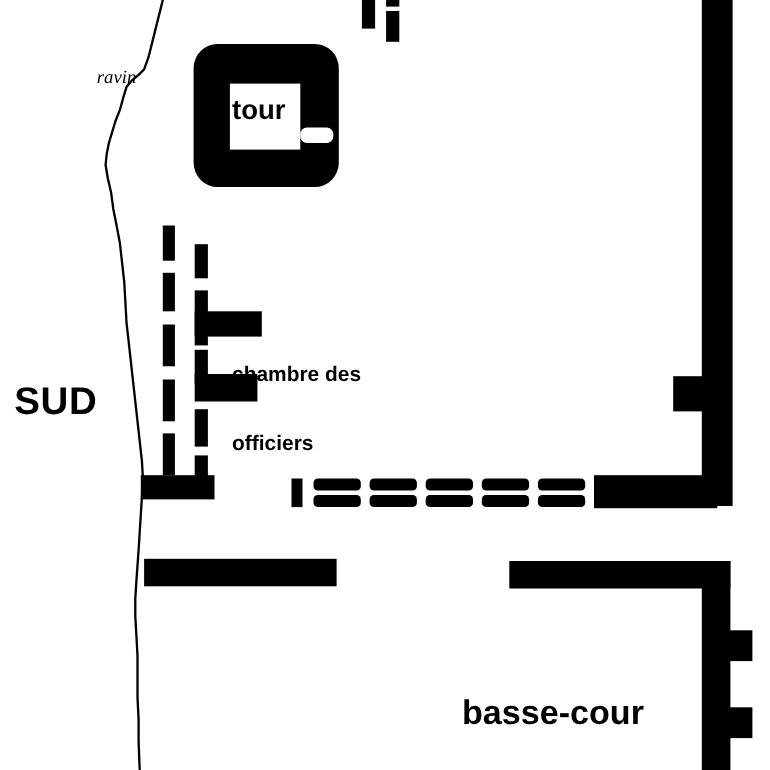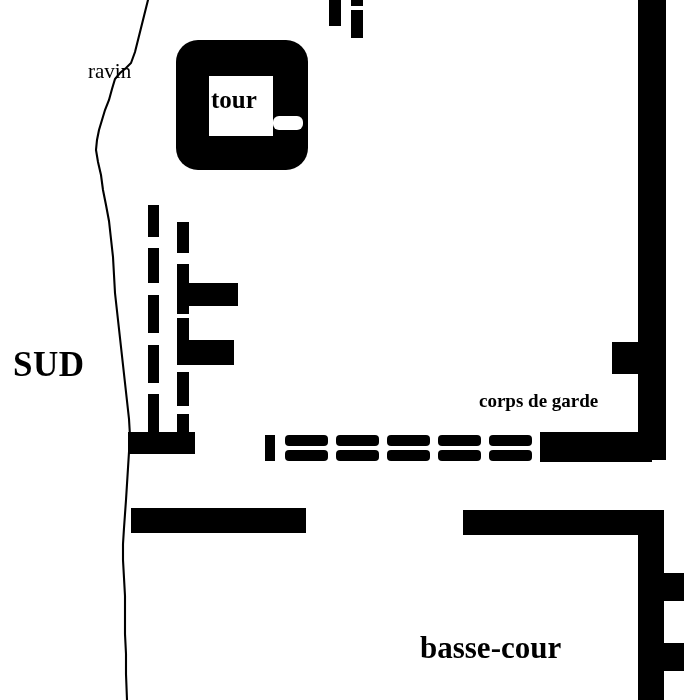--- a/index.html
+++ b/index.html
@@ -19,33 +19,33 @@
     position: absolute;
     left: 0;
     top: 0;
     width: 700px;
     height: 700px;
     display: block;
   }
   .lbl {
     position: absolute;
     color: #000000;
-    font-family: Liberation Serif, serif;
+    font-family: Liberation Sans, sans-serif;
     font-weight: bold;
     white-space: pre;
     line-height: 1.12;
   }
   #label-tour   { left: 211px; top: 86px;  font-size: 25px; }
   #label-sud    { left: 13px;  top: 345px; font-size: 35px; letter-spacing: 0.5px; }
   #label-chambre{ left: 211px; top: 287px; font-size: 19px; }
   #label-corps  { left: 479px; top: 390px; font-size: 19px; }
   #label-basse  { left: 420px; top: 631px; font-size: 31px; }
   #label-ravin  {
-    left: 88px; top: 60px; font-size: 21px;
-    font-weight: normal;
+    left: 88px; top: 60px; font-size: 17px;
+    font-style: italic; font-weight: normal;
     font-family: "Liberation Serif", serif;
   }
 </style>
 </head>
 <body>
 
 <div id="plan">
 
   <svg viewBox="0 0 700 700" xmlns="http://www.w3.org/2000/svg">
 
@@ -115,20 +115,23 @@
       <rect x="663" y="643" width="21" height="28" fill="#000000"></rect>
     </g>
 
     <polyline fill="none" stroke="#000000" stroke-width="2.1" stroke-linejoin="miter" stroke-linecap="butt" points="149,-4 144,16 139,36 135,52 131,63 126,68 120,73 115,79 112,89 109,100 105,110 102,120 99,130 97,140 96,150 98,162 101,175 103,190 106,205 109,221 111,239 113,257 114,275 115,293 117,311 119,329 121,347 123,365 125,383 127,401 129,419 130,436 129,452 128,468 127,484 126,500 125,514 124,528 123,544 123,560 124,578 125,596 125,614 125,634 126,654 126,674 127,700"></polyline>
   </svg>
 
   <div class="lbl" id="label-tour">tour</div>
 
   <div class="lbl" id="label-sud">SUD</div>
 
+  <div class="lbl" id="label-chambre">
+    <div>chambre des</div>
+    <div>officiers</div>
+  </div>
 
-  <div class="lbl" id="label-corps">corps de garde</div>
 
   <div class="lbl" id="label-basse">basse-cour</div>
 
   <div class="lbl" id="label-ravin">ravin</div>
 
 </div>
 
 </body></html>

